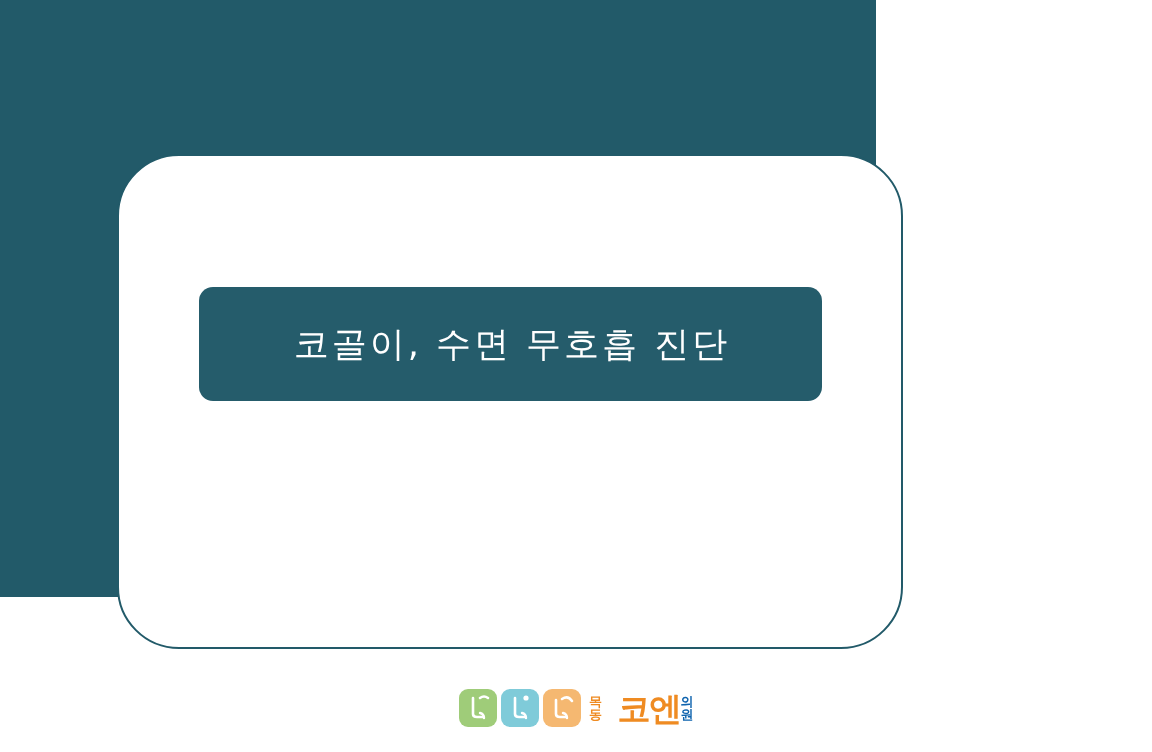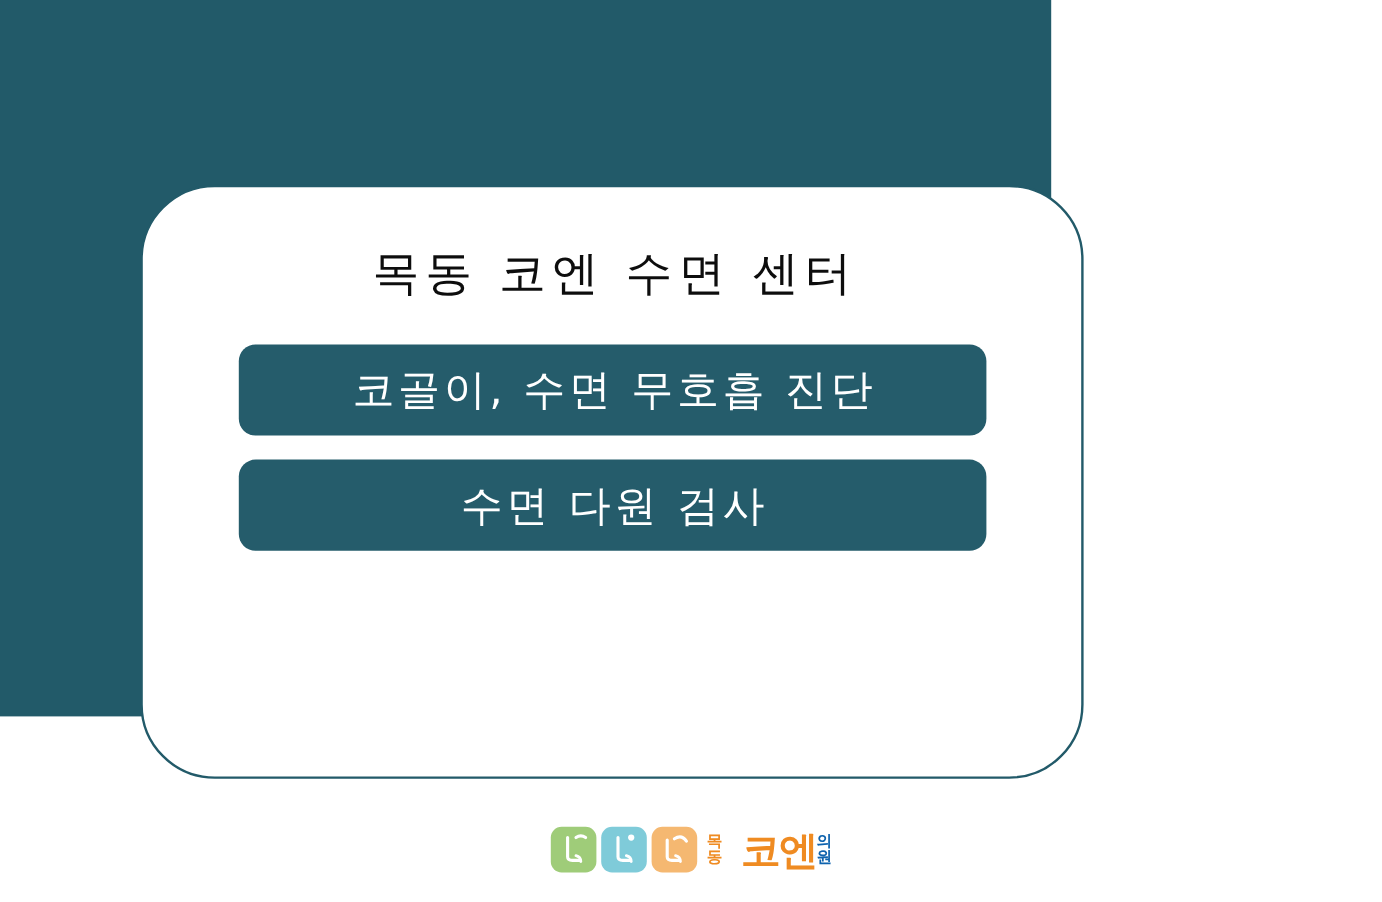--- a/index.html
+++ b/index.html
@@ -58,21 +58,21 @@
   #button-stack {
     position: absolute;
     left: 80px;
     top: 131px;
     width: 623px;
     display: flex;
     flex-direction: column;
     gap: 20px;
   }
   .menu-button {
-    height: 76px;
+    height: 114px;
     background: #255c6b;
     border-radius: 14px;
     border: none;
     display: flex;
     align-items: center;
     justify-content: center;
     color: #ffffff;
     font-size: 35px;
     letter-spacing: 3px;
     text-indent: 3px;
@@ -137,25 +137,23 @@
   .big-word.orange { color: #ef8b22; padding-left: 16px; }
   .big-word.blue { color: #0e63ae; }
 </style>
 </head>
 <body>
 
 <div id="teal-backdrop"></div>
 
 <div id="card">
 
-  <div id="card-title">목동 코엔 수면 센터</div>
 
   <div id="button-stack">
     <button class="menu-button">코골이, 수면 무호흡 진단</button>
-    <button class="menu-button">수면 다원 검사</button>
   </div>
 
 </div>
 
 <div id="logo">
 
   <div id="logo-marks">
 
     <div class="logo-tile" style="background:#9fcc79;">
       <svg width="38" height="38" viewBox="0 0 38 38">

